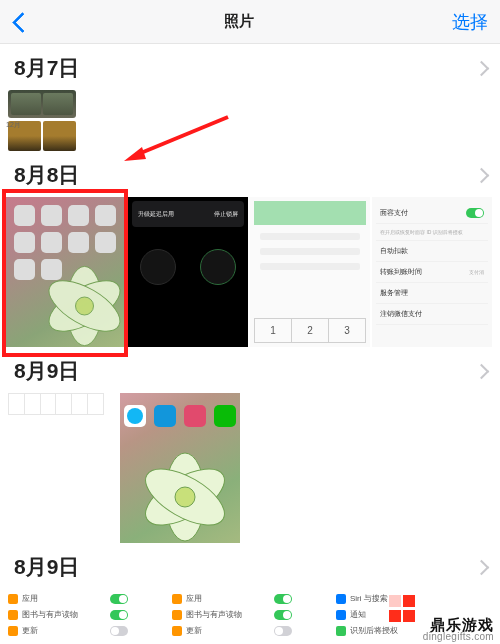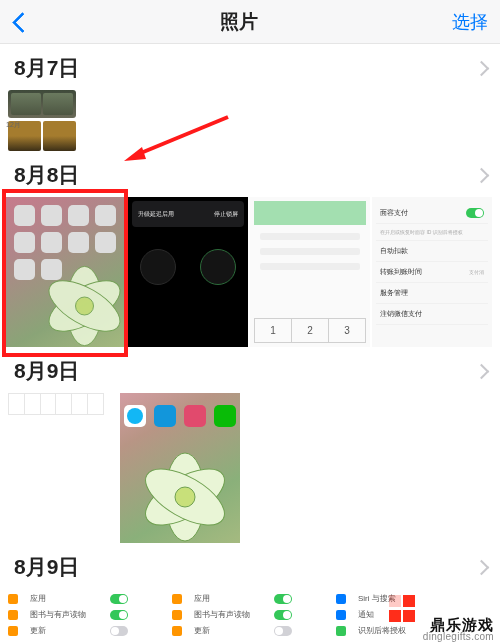--- a/index.html
+++ b/index.html
@@ -27,21 +27,21 @@
   .back-chevron:before {
     content: "";
     position: absolute;
     width: 12px; height: 12px;
     border-left: 3px solid #007aff;
     border-bottom: 3px solid #007aff;
     transform: rotate(45deg);
     top: 4px; left: 3px;
     border-radius: 1px;
   }
-  .header-title { font-size: 19px; font-weight: 600; color: #222; }
+  .header-title { font-size: 15px; font-weight: 600; color: #222; }
   .header-select { font-size: 18px; color: #007aff; font-weight: 400; }
 
   .section-header {
     display: flex;
     align-items: center;
     justify-content: space-between;
     padding: 10px 14px 8px 14px;
     background: #fff;
   }
   .section-title { font-size: 21px; font-weight: 600; color: #222; }
@@ -163,21 +163,21 @@
   }
   .t1b .row-apps { display:flex; gap:8px; justify-content:center; margin:4px 0;}
   .t1b .app{ width:22px;height:22px;border-radius:5px; position:relative;}
   .qq{background:#fff;} .qq:after{content:"";position:absolute;inset:3px;border-radius:50%;background:#12b7f5;}
   .ali{background:#1296db;} .bai{background:#e14a6d;} .wx{background:#09bb07;}
   .t1b .flower{ position:absolute; bottom:-4px; left:10px; width:110px;height:100px;}
 
   
   .sec4-body{display:flex;gap:44px;padding:4px 8px;}
   .setcol{width:120px;}
-  .setline{display:flex;align-items:center;gap:12px;font-size:8px;color:#555;margin-bottom:5px;}
+  .setline{display:flex;align-items:center;gap:4px;font-size:8px;color:#555;margin-bottom:5px;}
   .setline .ic{width:10px;height:10px;border-radius:2px;}
   .or{background:#ff9500;} .gr{background:#34c759;} .bl{background:#007aff;}
   .switch{width:18px;height:10px;border-radius:5px;background:#34c759;position:relative;margin-left:auto;}
   .switch:after{content:"";position:absolute;right:1px;top:1px;width:8px;height:8px;border-radius:4px;background:#fff;}
   .switch.off{background:#d1d1d6;}
   .switch.off:after{left:1px;right:auto;}
 
   
   .watermark {
     position:absolute;

